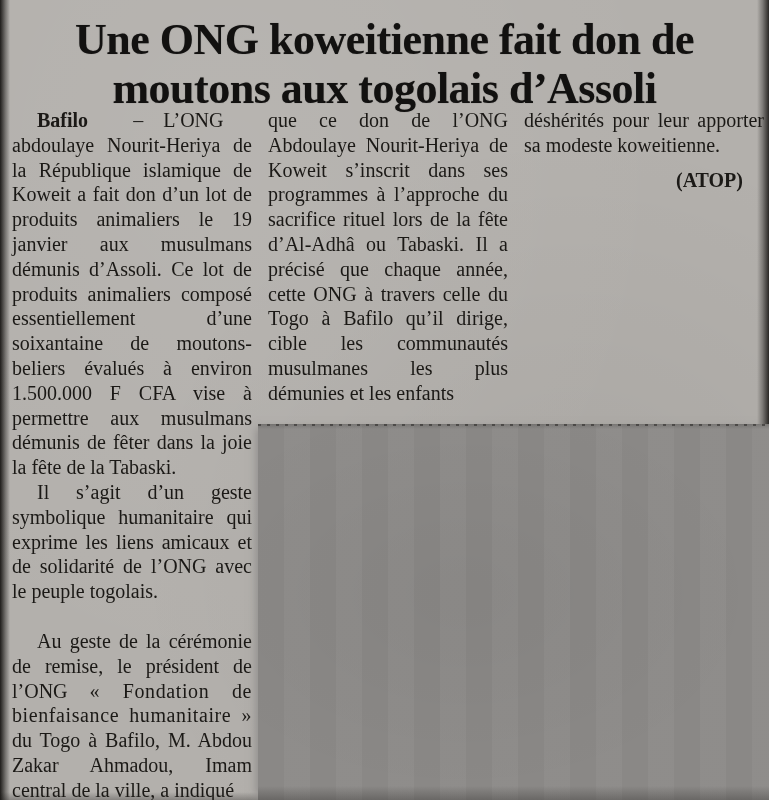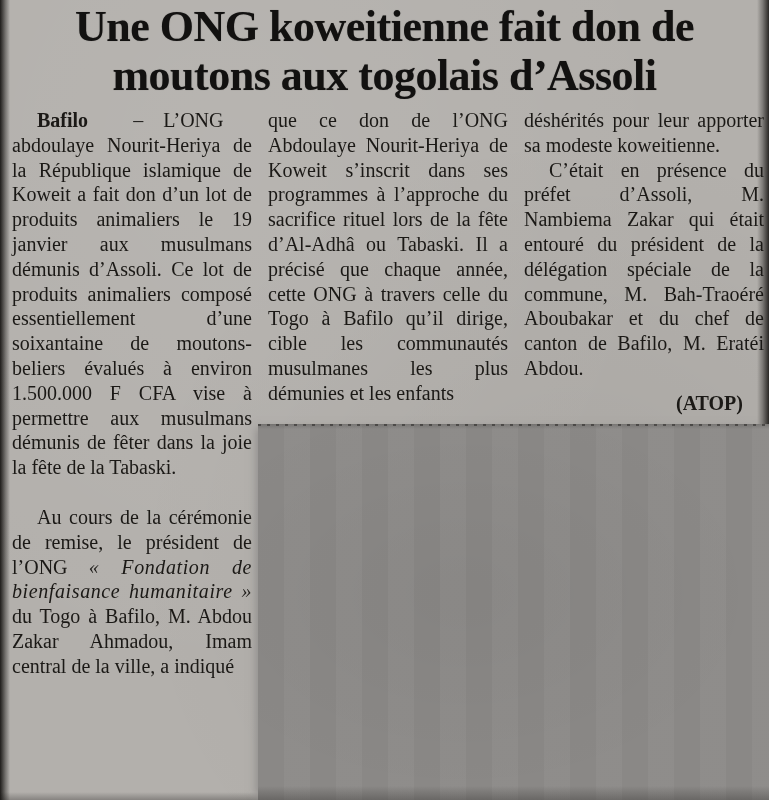--- a/index.html
+++ b/index.html
@@ -26,21 +26,21 @@
   .edge-right {
     position: absolute; right: 0; top: 0; bottom: 0; width: 12px; z-index: 1;
     background: linear-gradient(270deg, rgba(18,16,14,0.85), rgba(18,16,14,0.32) 55%, rgba(18,16,14,0));
   }
   .edge-bottom {
     position: absolute; left: 0; right: 0; bottom: 0; height: 8px; z-index: 1;
     background: linear-gradient(0deg, rgba(18,16,14,0.28), rgba(18,16,14,0));
   }
   
   .headline {
-    position: absolute; top: 2px; left: 16px; right: 16px; z-index: 2;
+    position: absolute; top: 15px; left: 16px; right: 16px; z-index: 2;
     margin: 0;
     text-align: center;
     font-size: 44px; line-height: 49px;
     font-weight: bold;
     letter-spacing: -0.5px;
     color: #121110;
     text-shadow: 0 0 1px rgba(0,0,0,0.35);
   }
   
   .cols {
@@ -52,21 +52,21 @@
     margin: 0;
     font-size: 20px;
     line-height: 24.8px;
     text-align: justify;
     color: #1b1916;
   }
   .indent { text-indent: 25px; }
   .para-gap { margin-top: 25px !important; }
   .lead { font-weight: bold; margin-top: 16px; }
   .dash { display: inline-block; margin: 0 20px; }
-  .org-italic { font-style: italic; letter-spacing: 0.6px; }
+  .org-italic { letter-spacing: 0.6px; }
   .credit {
     text-align: right !important;
     font-weight: bold;
     margin-top: 10px !important;
     padding-right: 21px;
   }
   
   .redaction {
     position: absolute; left: 258px; top: 424px; right: 0; bottom: 0; z-index: 3;
     background:
@@ -95,32 +95,32 @@
     <span>Une ONG koweitienne fait don de</span><br>
     <span>moutons aux togolais d’Assoli</span>
   </h1>
 
   <div class="cols">
 
     <div class="col">
       <p class="indent">
         <strong class="lead">Bafilo</strong><span class="dash">–</span><span>L’ONG abdoulaye Nourit-Heriya de la République islamique de Koweit a fait don d’un lot de produits animaliers le 19 janvier aux musulmans démunis d’Assoli. Ce lot de produits animaliers composé essentiellement d’une soixantaine de moutons-beliers évalués à environ 1.500.000 F CFA vise à permettre aux musulmans démunis de fêter dans la joie la fête de la Tabaski.</span>
       </p>
+      <p class="indent">Il s’agit d’un geste symbolique humanitaire qui exprime les liens amicaux et de solidarité de l’ONG avec le peuple togolais.</p>
       <p class="indent para-gap">
-        <span>Au cours de la cérémonie de remise, le président de l’ONG </span><span class="org-italic">« Fondation de bienfaisance humanitaire »</span><span> du Togo à Bafilo, M. Abdou Zakar Ahmadou, Imam central de la ville, a indiqué</span>
+        <span>Au geste de la cérémonie de remise, le président de l’ONG </span><span class="org-italic">« Fondation de bienfaisance humanitaire »</span><span> du Togo à Bafilo, M. Abdou Zakar Ahmadou, Imam central de la ville, a indiqué</span>
       </p>
     </div>
 
     <div class="col">
       <p>que ce don de l’ONG Abdoulaye Nourit-Heriya de Koweit s’inscrit dans ses programmes à l’approche du sacrifice rituel lors de la fête d’Al-Adhâ ou Tabaski. Il a précisé que chaque année, cette ONG à travers celle du Togo à Bafilo qu’il dirige, cible les communautés musulmanes les plus démunies et les enfants</p>
     </div>
 
     <div class="col">
       <p>déshérités pour leur apporter sa modeste koweitienne.</p>
-      <p class="indent">C’était en présence du préfet d’Assoli, M. Nambiema Zakar qui était entouré du président de la délégation spéciale de la commune, M. Bah-Traoéré Aboubakar et du chef de canton de Bafilo, M. Eratéi Abdou.</p>
       <p class="credit">(ATOP)</p>
     </div>
 
   </div>
 
   <div class="redaction">
     <div class="redaction-top-speckle"></div>
   </div>
 
 </div>

